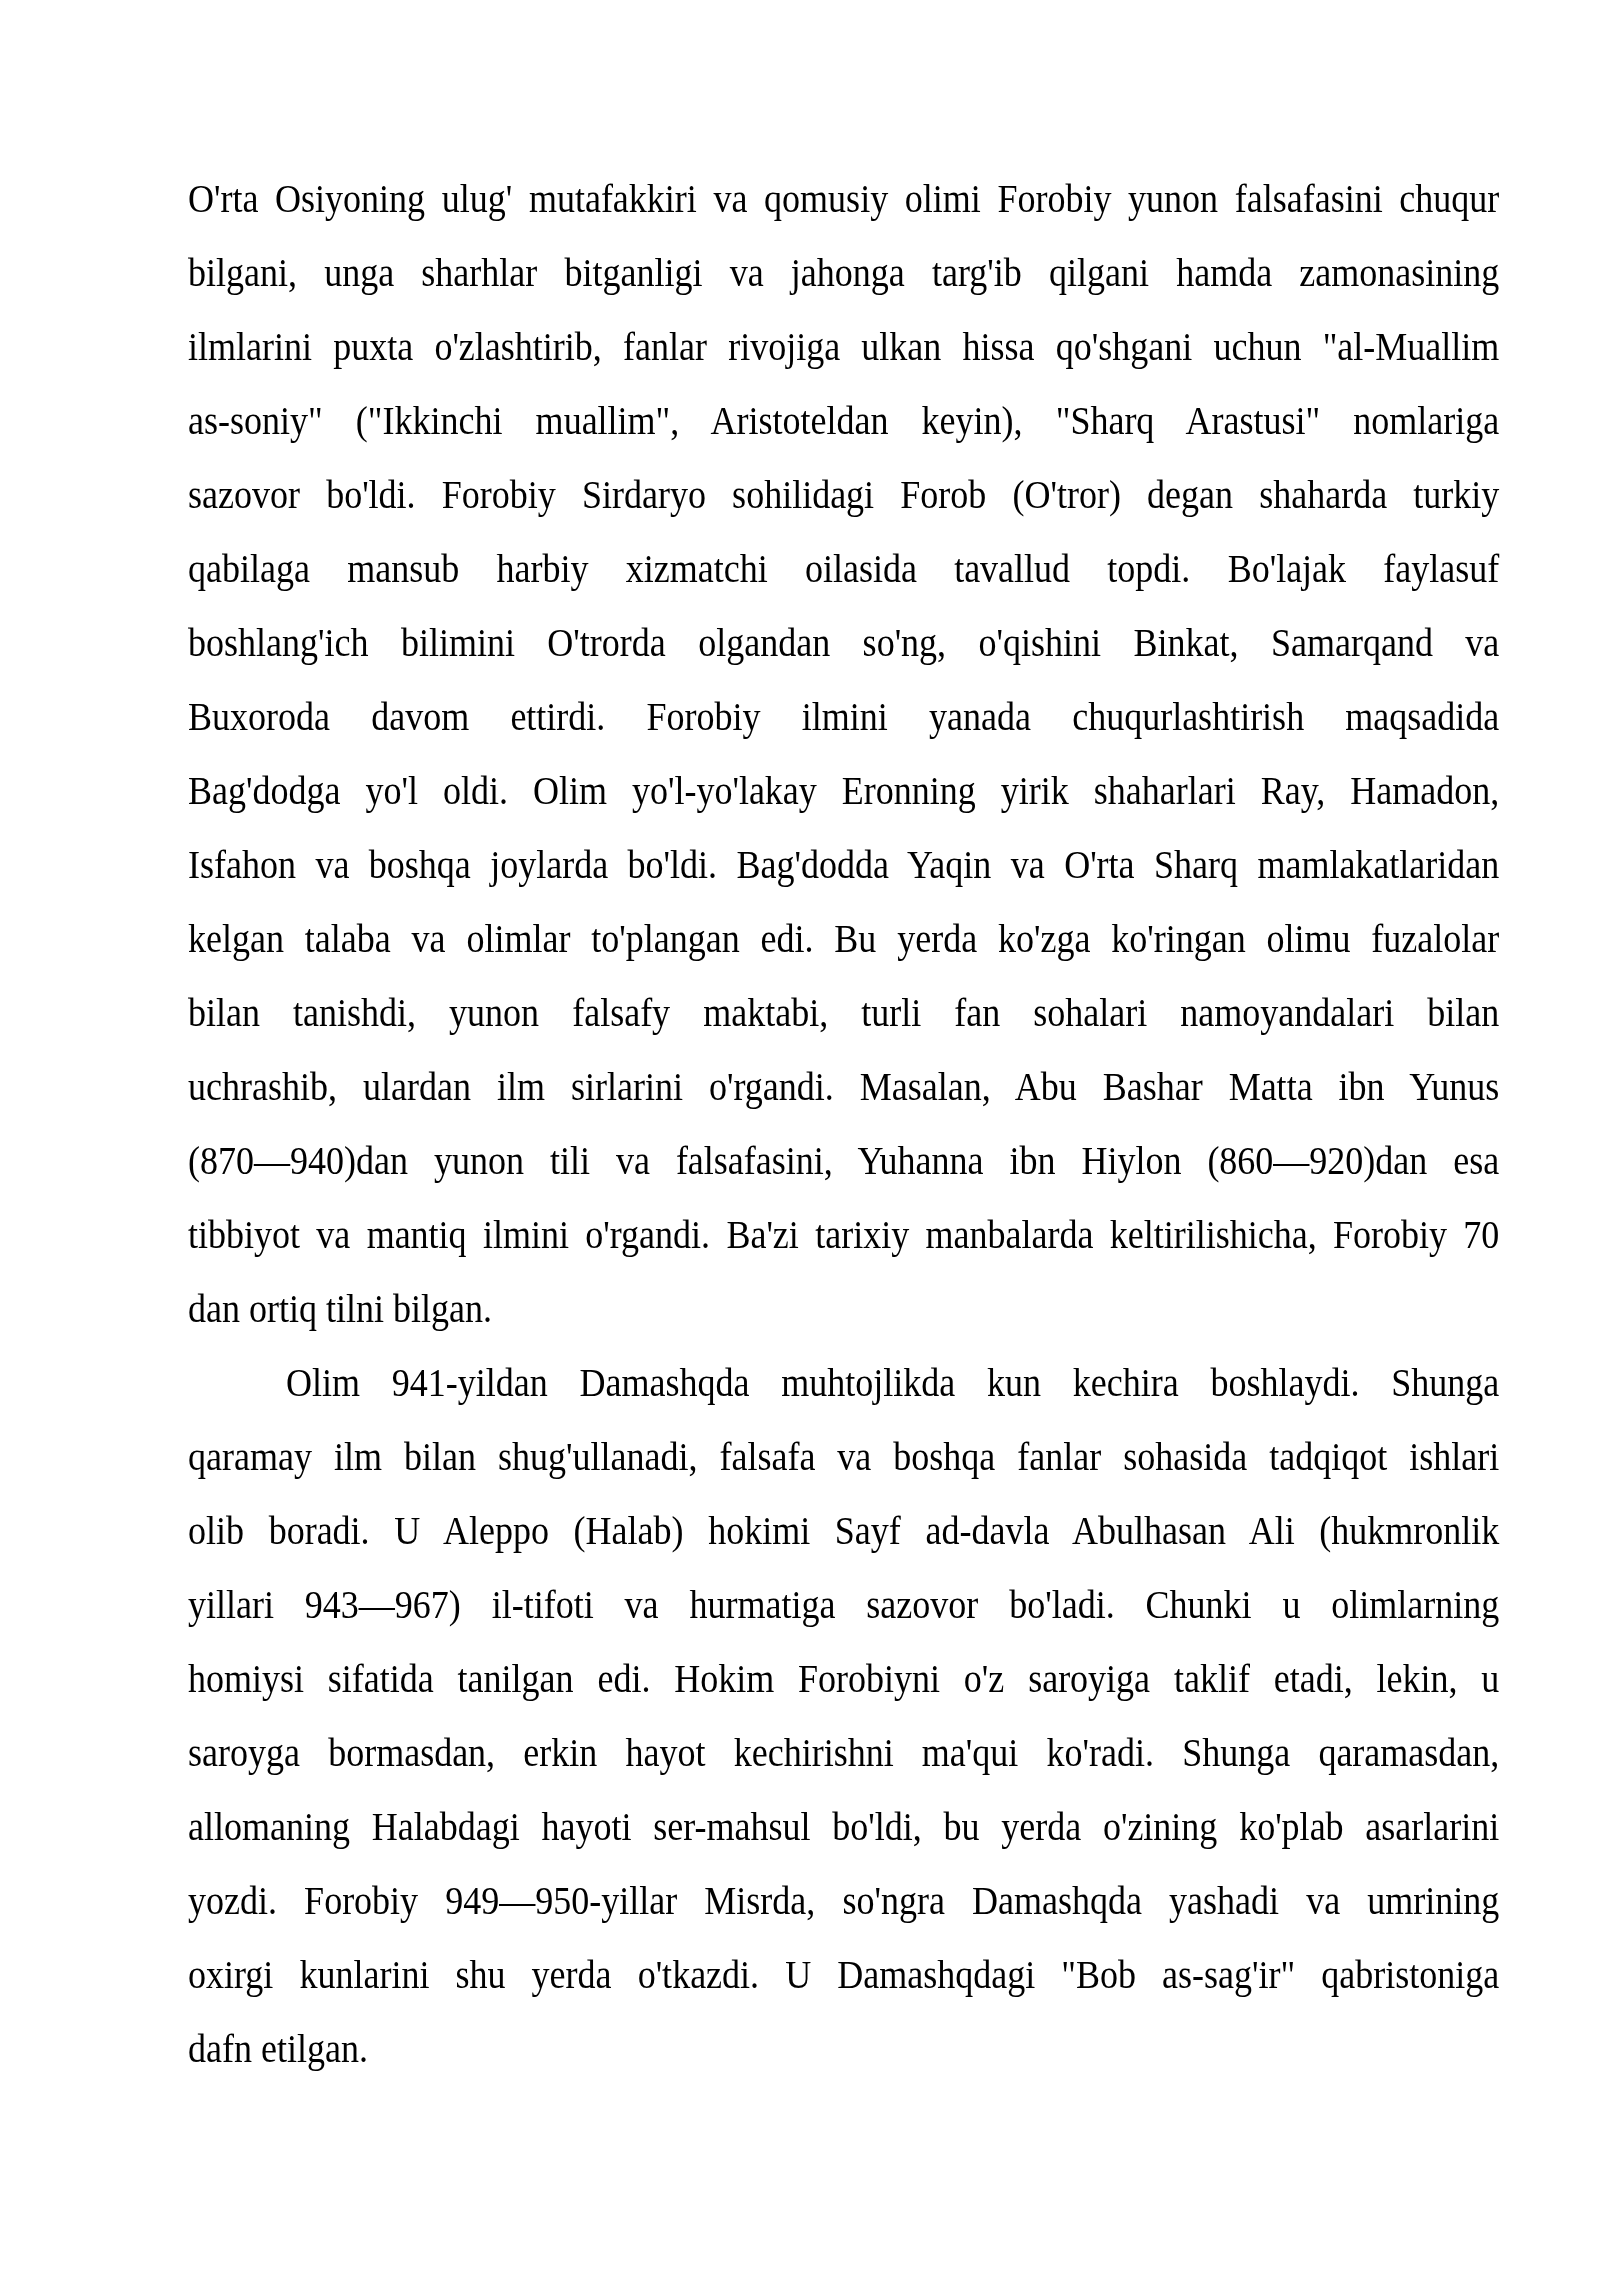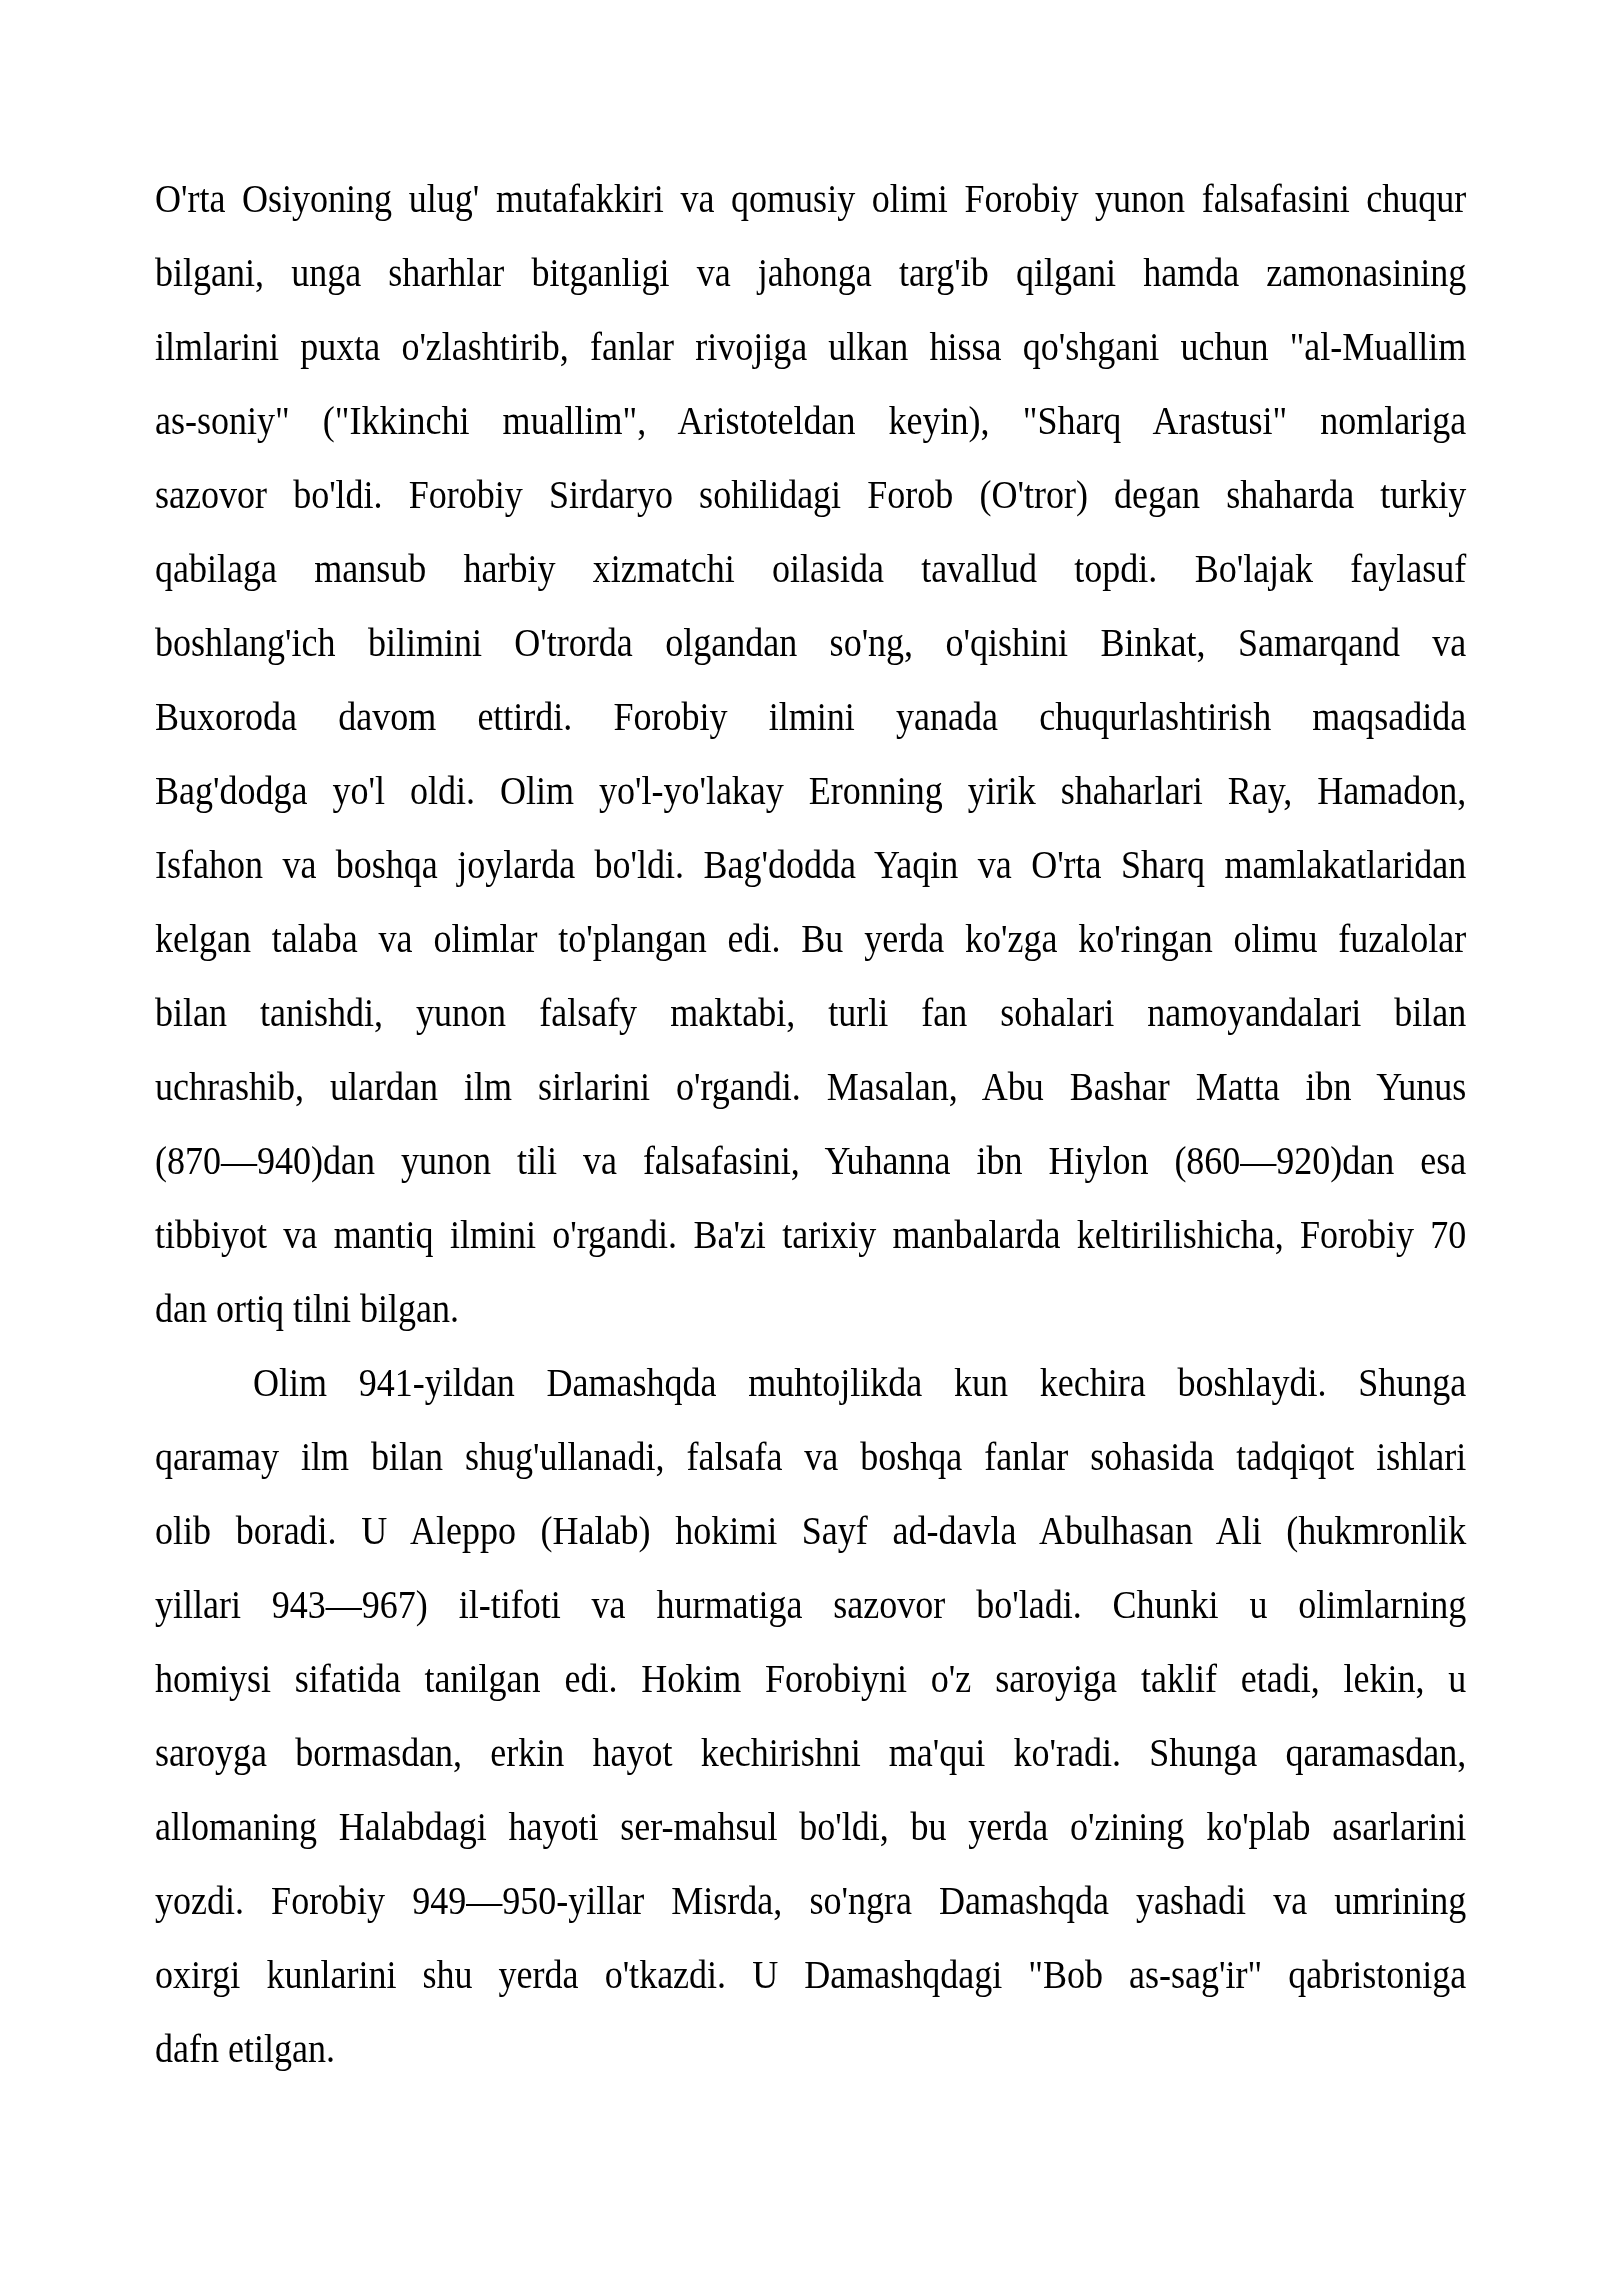--- a/index.html
+++ b/index.html
@@ -12,20 +12,21 @@
     background: #ffffff;
     overflow: hidden;
   }
   .page {
     position: relative;
     width: 1465px;
     height: 2293px;
     background: #ffffff;
     font-family: "Liberation Serif", "DejaVu Serif", serif;
     color: #000000;
+    margin-left: 33px;
   }
   
   .doc {
     position: absolute;
     left: 155px;
     top: 162px;
     width: 1457px;
     transform: scaleX(0.90);
     transform-origin: left top;
     font-size: 40px;

